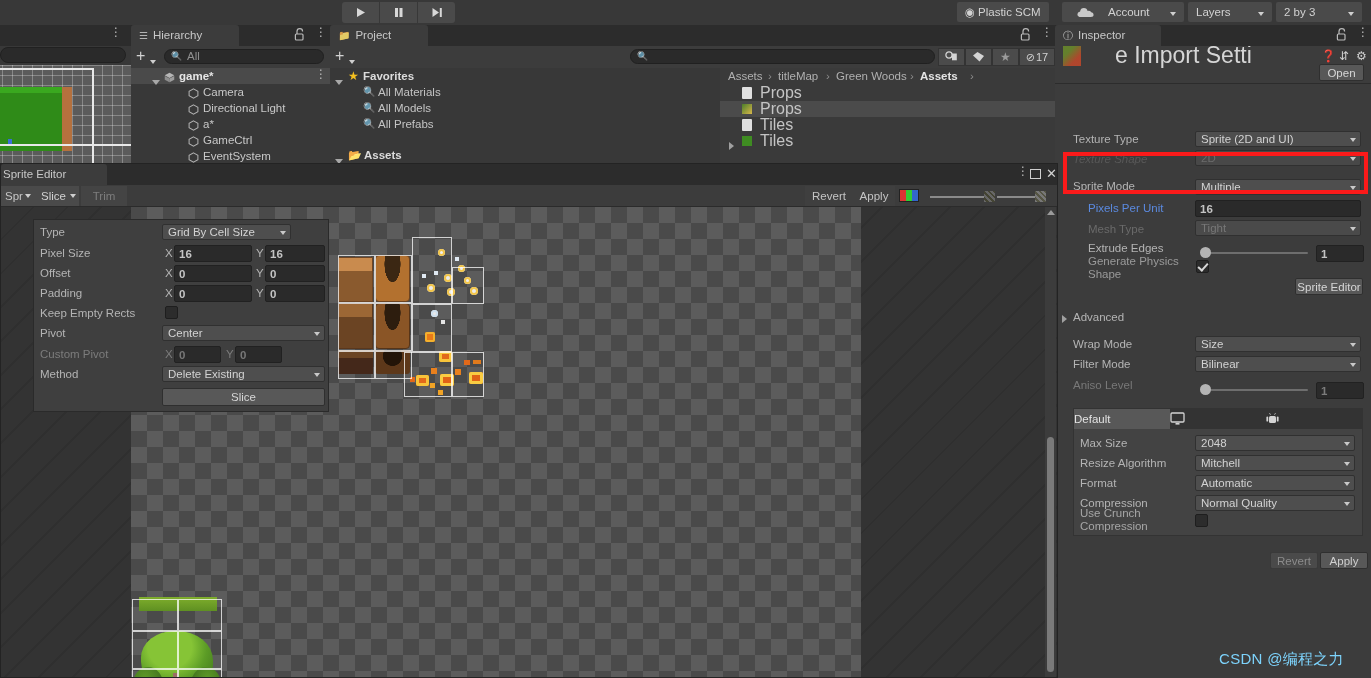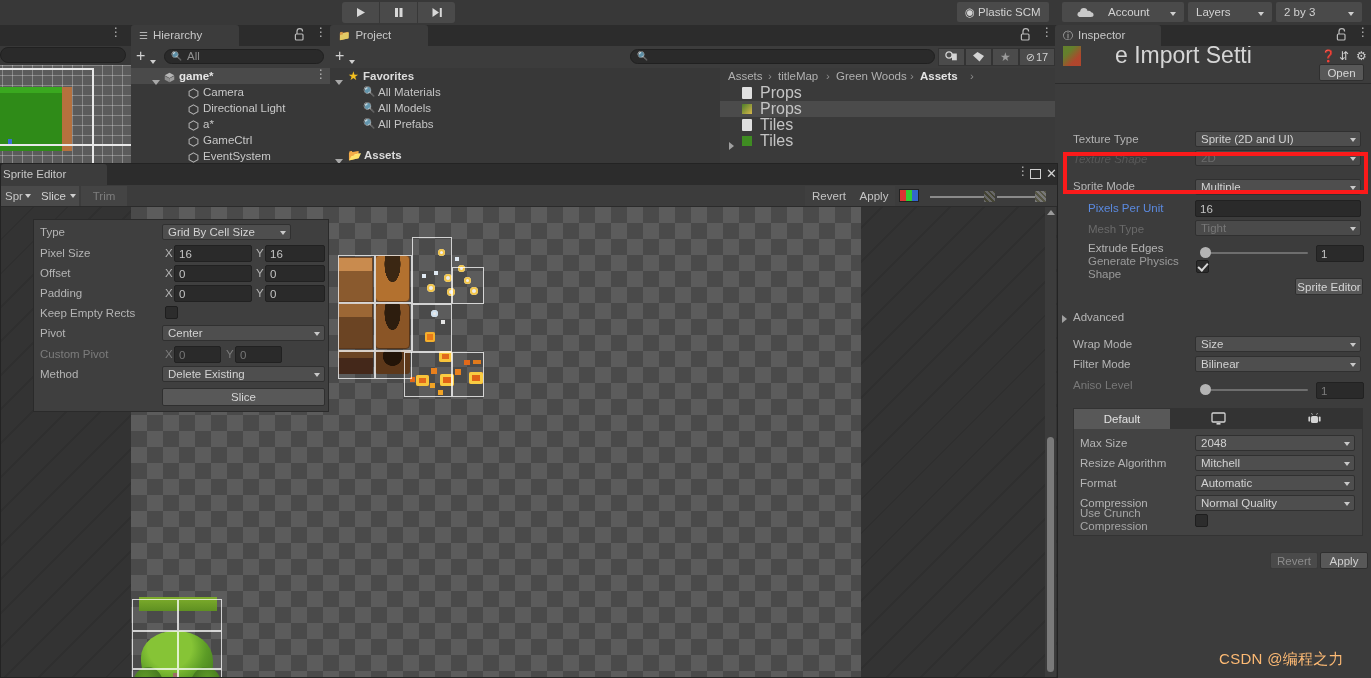--- a/index.html
+++ b/index.html
@@ -16,21 +16,21 @@
     background:#3c3c3c;color:#c8c8c8;padding:0 10px 0 8px;font-size:11.5px;
     border-top-left-radius:3px;border-top-right-radius:3px;
     display:flex;align-items:center;gap:5px;white-space:nowrap;
   }
   .tab .ti{font-size:10px;opacity:.85;}
   .toolrow{background:#3c3c3c;height:22px;position:relative;}
 
   .field{
     background:#2a2a2a;border:1px solid #212121;border-radius:2px;
     color:#c4c4c4;height:15px;line-height:15px;font-size:11.5px;
-    padding:0 4px;box-sizing:border-box;position:absolute;
+    padding:0 4px;box-sizing:border-box;position:absolute;font-weight:bold;
   }
   .dd{
     background:#4e4e4e;border:1px solid #303030;border-radius:2px;
     color:#d2d2d2;height:16px;line-height:15px;font-size:11.5px;
     padding:0 16px 0 5px;box-sizing:border-box;position:absolute;white-space:nowrap;overflow:hidden;
   }
   .dd::after{
     content:"";position:absolute;right:4px;top:6px;
     border-left:3.5px solid transparent;border-right:3.5px solid transparent;
     border-top:4px solid #c9c9c9;
@@ -95,21 +95,21 @@
 
   
   #insp{left:1055px;top:25px;width:316px;height:653px;background:#383838;}
   #inspBody{position:absolute;left:0;top:21px;width:316px;height:632px;background:#3c3c3c;overflow:hidden;}
   .sep{position:absolute;height:1px;background:#2c2c2c;}
 
   
   #redbox{position:absolute;left:1063px;top:152px;width:305px;height:42px;border:4px solid #fb1a1a;box-sizing:border-box;z-index:30;pointer-events:none;}
 
   
-  .ptab{position:absolute;top:0;height:20px;box-sizing:border-box;display:flex;align-items:center;justify-content:center;font-size:11.5px;}
+  .ptab{position:absolute;top:0;height:20px;box-sizing:border-box;display:flex;align-items:center;justify-content:flex-start;font-size:11.5px;}
   .ptab.active{background:#585858;color:#e2e2e2;}
   .ptab.inactive{background:#333;color:#bdbdbd;}
 
   
   .sl-track{position:absolute;height:2px;background:#6e6e6e;border-radius:1px;}
   .sl-knob{position:absolute;width:11px;height:11px;border-radius:50%;background:#b4b4b4;}
 
   
   #spw{left:0;top:163px;width:1058px;height:515px;background:#383838;border:1px solid #232323;box-sizing:border-box;z-index:20;}
   #spwTabbar{position:absolute;left:0;top:0;width:1056px;height:21px;background:#2c2c2c;}
@@ -126,21 +126,21 @@
   .cell{position:absolute;box-sizing:border-box;border:1px solid rgba(255,255,255,.75);}
   .sprite{position:absolute;image-rendering:pixelated;}
 
   
   #slicePop{position:absolute;left:33px;top:203px;width:296px;height:193px;background:#3f3f3f;border:1px solid #2a2a2a;box-sizing:border-box;z-index:25;margin-top:16px;}
 
   
   .vsb{position:absolute;width:11px;background:#3c3c3c;}
   .vsb .thumb{position:absolute;left:2px;width:7px;background:#7a7a7a;border-radius:4px;}
 
-  .wmark{position:absolute;color:#fdba74;font-size:15px;letter-spacing:.3px;}
+  .wmark{position:absolute;color:#7dd3fc;font-size:15px;letter-spacing:.3px;}
   .dot3{position:absolute;color:#b8b8b8;font-size:12px;letter-spacing:0;line-height:6px;width:4px;text-align:center;}
 </style>
 </head>
 <body>
 
 <div id="toolbar" class="abs">
   <div class="pbtn" style="left:342px;border-top-left-radius:3px;border-bottom-left-radius:3px;">
     <svg width="11" height="11" viewBox="0 0 11 11">
         <polygon points="2,1 10,5.5 2,10" fill="#d8d8d8"></polygon>
       </svg>

